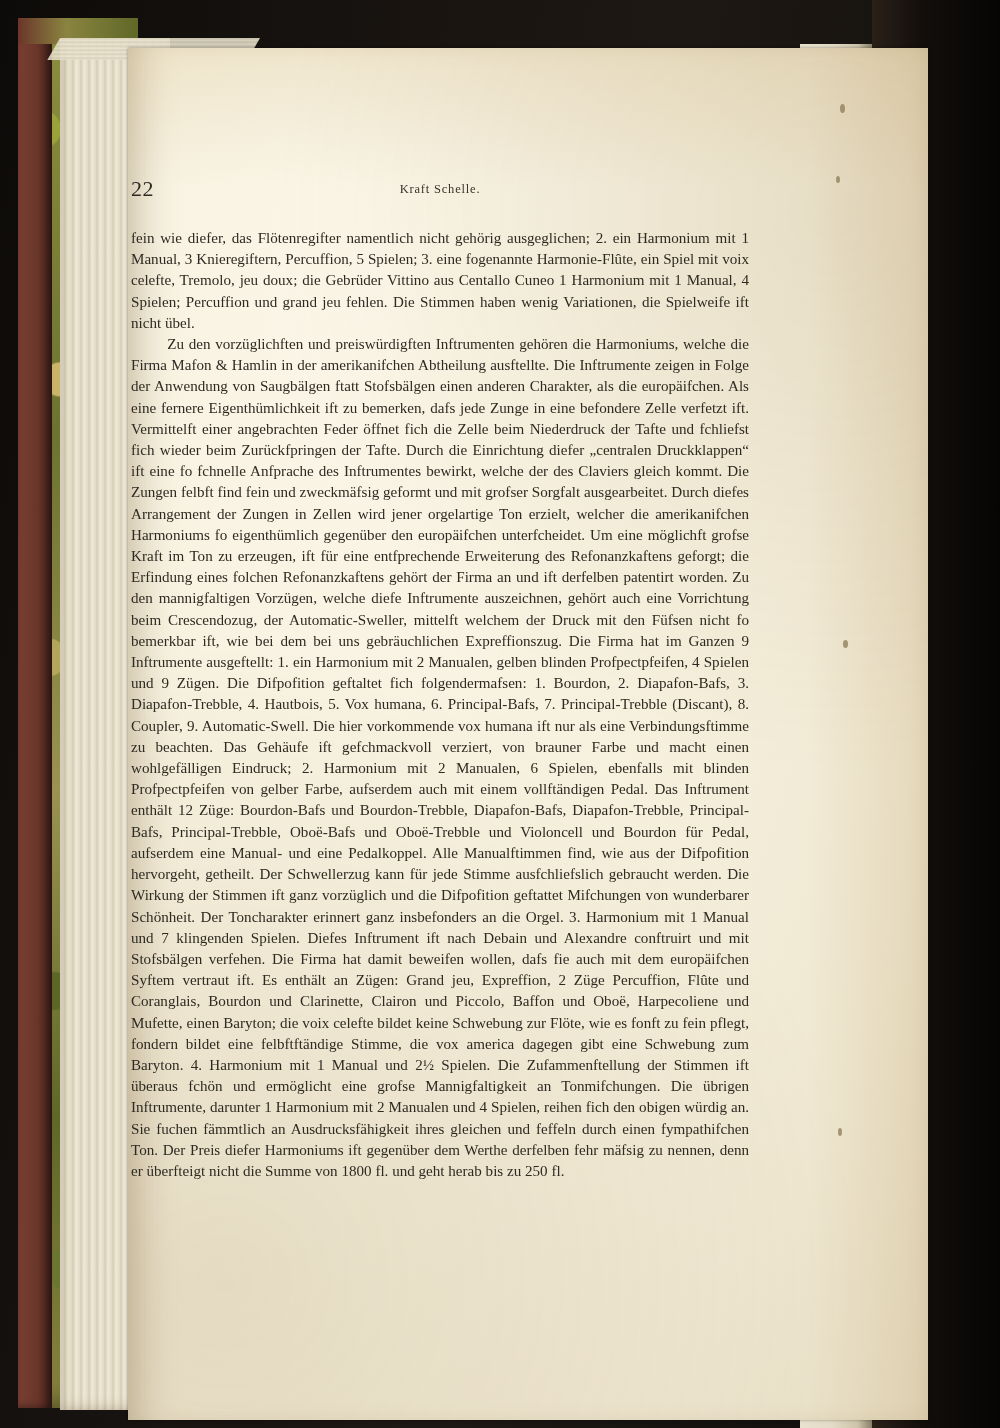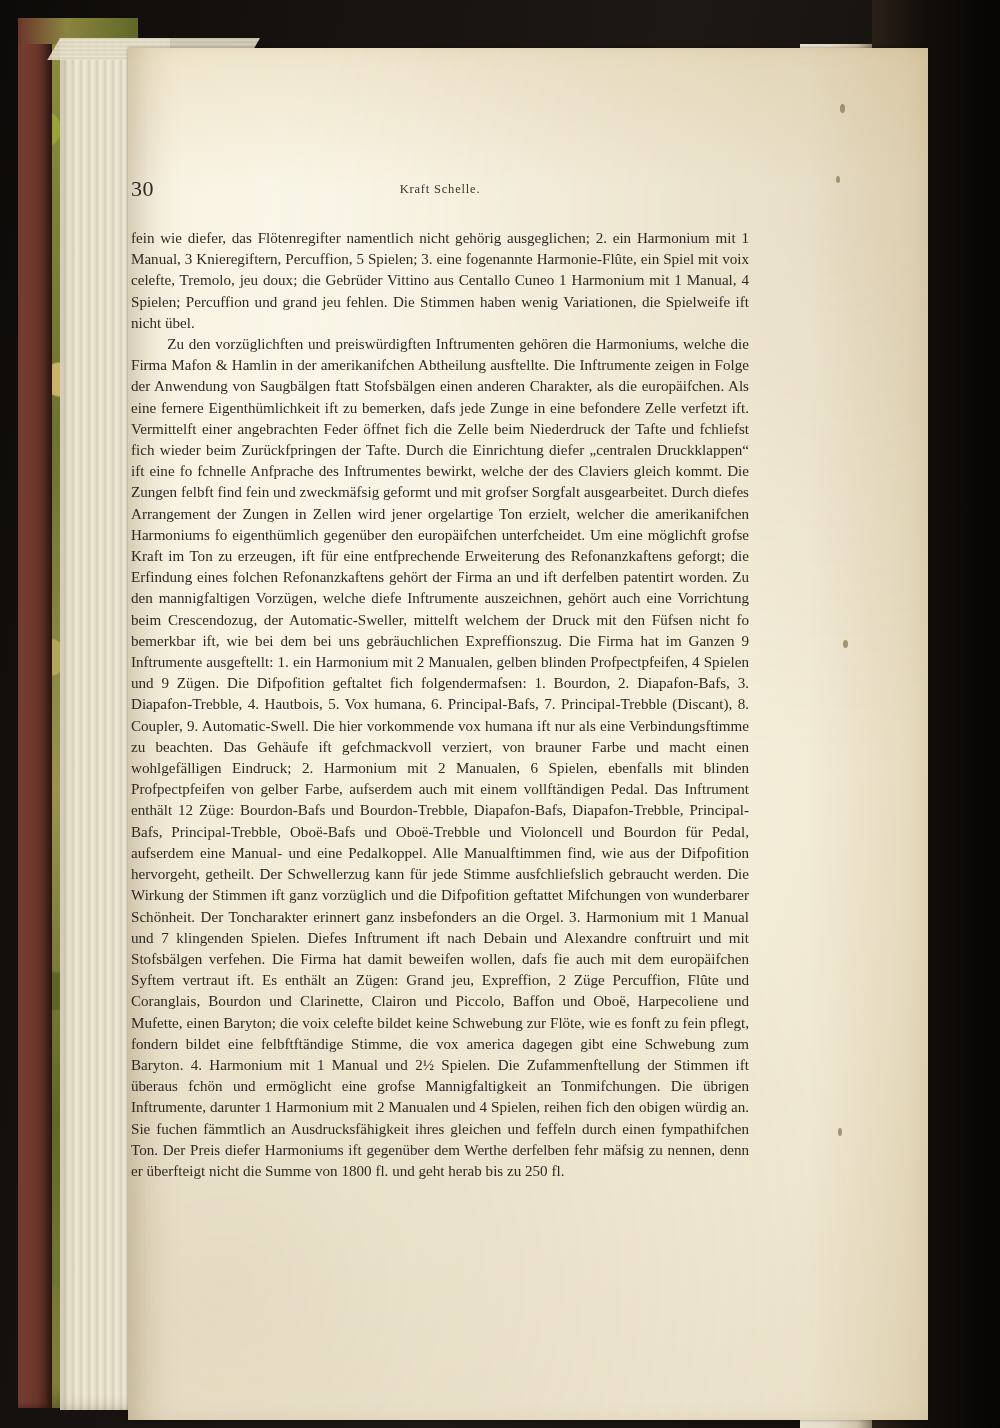--- a/index.html
+++ b/index.html
@@ -221,21 +221,21 @@
   </div>
 
   <div class="edge-mark" style="left:840px; top:104px; width:5px; height:9px;"></div>
   <div class="edge-mark" style="left:836px; top:176px; width:4px; height:7px;"></div>
   <div class="edge-mark" style="left:843px; top:640px; width:5px; height:8px;"></div>
   <div class="edge-mark" style="left:838px; top:1128px; width:4px; height:8px;"></div>
 
   <div class="content">
 
     <div class="headline">
-      <div class="folio">30</div>
+      <div class="folio">22</div>
       <div class="runhead">Kraft Schelle.</div>
     </div>
 
     <div class="body">
       <p>fein wie diefer, das Flötenregifter namentlich nicht gehörig ausgeglichen; 2. ein Harmonium mit 1 Manual, 3 Knieregiftern, Percuffion, 5 Spielen; 3. eine fogenannte Harmonie-Flûte, ein Spiel mit voix celefte, Tremolo, jeu doux; die Gebrüder Vittino aus Centallo Cuneo 1 Harmonium mit 1 Manual, 4 Spielen; Percuffion und grand jeu fehlen. Die Stimmen haben wenig Variationen, die Spielweife ift nicht übel.</p>
       <p class="indent">Zu den vorzüglichften und preiswürdigften Inftrumenten gehören die Harmoniums, welche die Firma Mafon &amp; Hamlin in der amerikanifchen Abtheilung ausftellte. Die Inftrumente zeigen in Folge der Anwendung von Saugbälgen ftatt Stofsbälgen einen anderen Charakter, als die europäifchen. Als eine fernere Eigenthümlichkeit ift zu bemerken, dafs jede Zunge in eine befondere Zelle verfetzt ift. Vermittelft einer angebrachten Feder öffnet fich die Zelle beim Niederdruck der Tafte und fchliefst fich wieder beim Zurückfpringen der Tafte. Durch die Einrichtung diefer „centralen Druckklappen“ ift eine fo fchnelle Anfprache des Inftrumentes bewirkt, welche der des Claviers gleich kommt. Die Zungen felbft find fein und zweckmäfsig geformt und mit grofser Sorgfalt ausgearbeitet. Durch diefes Arrangement der Zungen in Zellen wird jener orgelartige Ton erzielt, welcher die amerikanifchen Harmoniums fo eigenthümlich gegenüber den europäifchen unterfcheidet. Um eine möglichft grofse Kraft im Ton zu erzeugen, ift für eine entfprechende Erweiterung des Refonanzkaftens geforgt; die Erfindung eines folchen Refonanzkaftens gehört der Firma an und ift derfelben patentirt worden. Zu den mannigfaltigen Vorzügen, welche diefe Inftrumente auszeichnen, gehört auch eine Vorrichtung beim Crescendozug, der Automatic-Sweller, mittelft welchem der Druck mit den Füfsen nicht fo bemerkbar ift, wie bei dem bei uns gebräuchlichen Expreffionszug. Die Firma hat im Ganzen 9 Inftrumente ausgeftellt: 1. ein Harmonium mit 2 Manualen, gelben blinden Profpectpfeifen, 4 Spielen und 9 Zügen. Die Difpofition geftaltet fich folgendermafsen: 1. Bourdon, 2. Diapafon-Bafs, 3. Diapafon-Trebble, 4. Hautbois, 5. Vox humana, 6. Principal-Bafs, 7. Principal-Trebble (Discant), 8. Coupler, 9. Automatic-Swell. Die hier vorkommende vox humana ift nur als eine Verbindungsftimme zu beachten. Das Gehäufe ift gefchmackvoll verziert, von brauner Farbe und macht einen wohlgefälligen Eindruck; 2. Harmonium mit 2 Manualen, 6 Spielen, ebenfalls mit blinden Profpectpfeifen von gelber Farbe, aufserdem auch mit einem vollftändigen Pedal. Das Inftrument enthält 12 Züge: Bourdon-Bafs und Bourdon-Trebble, Diapafon-Bafs, Diapafon-Trebble, Principal-Bafs, Principal-Trebble, Oboë-Bafs und Oboë-Trebble und Violoncell und Bourdon für Pedal, aufserdem eine Manual- und eine Pedalkoppel. Alle Manualftimmen find, wie aus der Difpofition hervorgeht, getheilt. Der Schwellerzug kann für jede Stimme ausfchliefslich gebraucht werden. Die Wirkung der Stimmen ift ganz vorzüglich und die Difpofition geftattet Mifchungen von wunderbarer Schönheit. Der Toncharakter erinnert ganz insbefonders an die Orgel. 3. Harmonium mit 1 Manual und 7 klingenden Spielen. Diefes Inftrument ift nach Debain und Alexandre conftruirt und mit Stofsbälgen verfehen. Die Firma hat damit beweifen wollen, dafs fie auch mit dem europäifchen Syftem vertraut ift. Es enthält an Zügen: Grand jeu, Expreffion, 2 Züge Percuffion, Flûte und Coranglais, Bourdon und Clarinette, Clairon und Piccolo, Baffon und Oboë, Harpecoliene und Mufette, einen Baryton; die voix celefte bildet keine Schwebung zur Flöte, wie es fonft zu fein pflegt, fondern bildet eine felbftftändige Stimme, die vox america dagegen gibt eine Schwebung zum Baryton. 4. Harmonium mit 1 Manual und 2½ Spielen. Die Zufammenftellung der Stimmen ift überaus fchön und ermöglicht eine grofse Mannigfaltigkeit an Tonmifchungen. Die übrigen Inftrumente, darunter 1 Harmonium mit 2 Manualen und 4 Spielen, reihen fich den obigen würdig an. Sie fuchen fämmtlich an Ausdrucksfähigkeit ihres gleichen und feffeln durch einen fympathifchen Ton. Der Preis diefer Harmoniums ift gegenüber dem Werthe derfelben fehr mäfsig zu nennen, denn er überfteigt nicht die Summe von 1800 fl. und geht herab bis zu 250 fl.</p>
     </div>
 
   </div>
 

